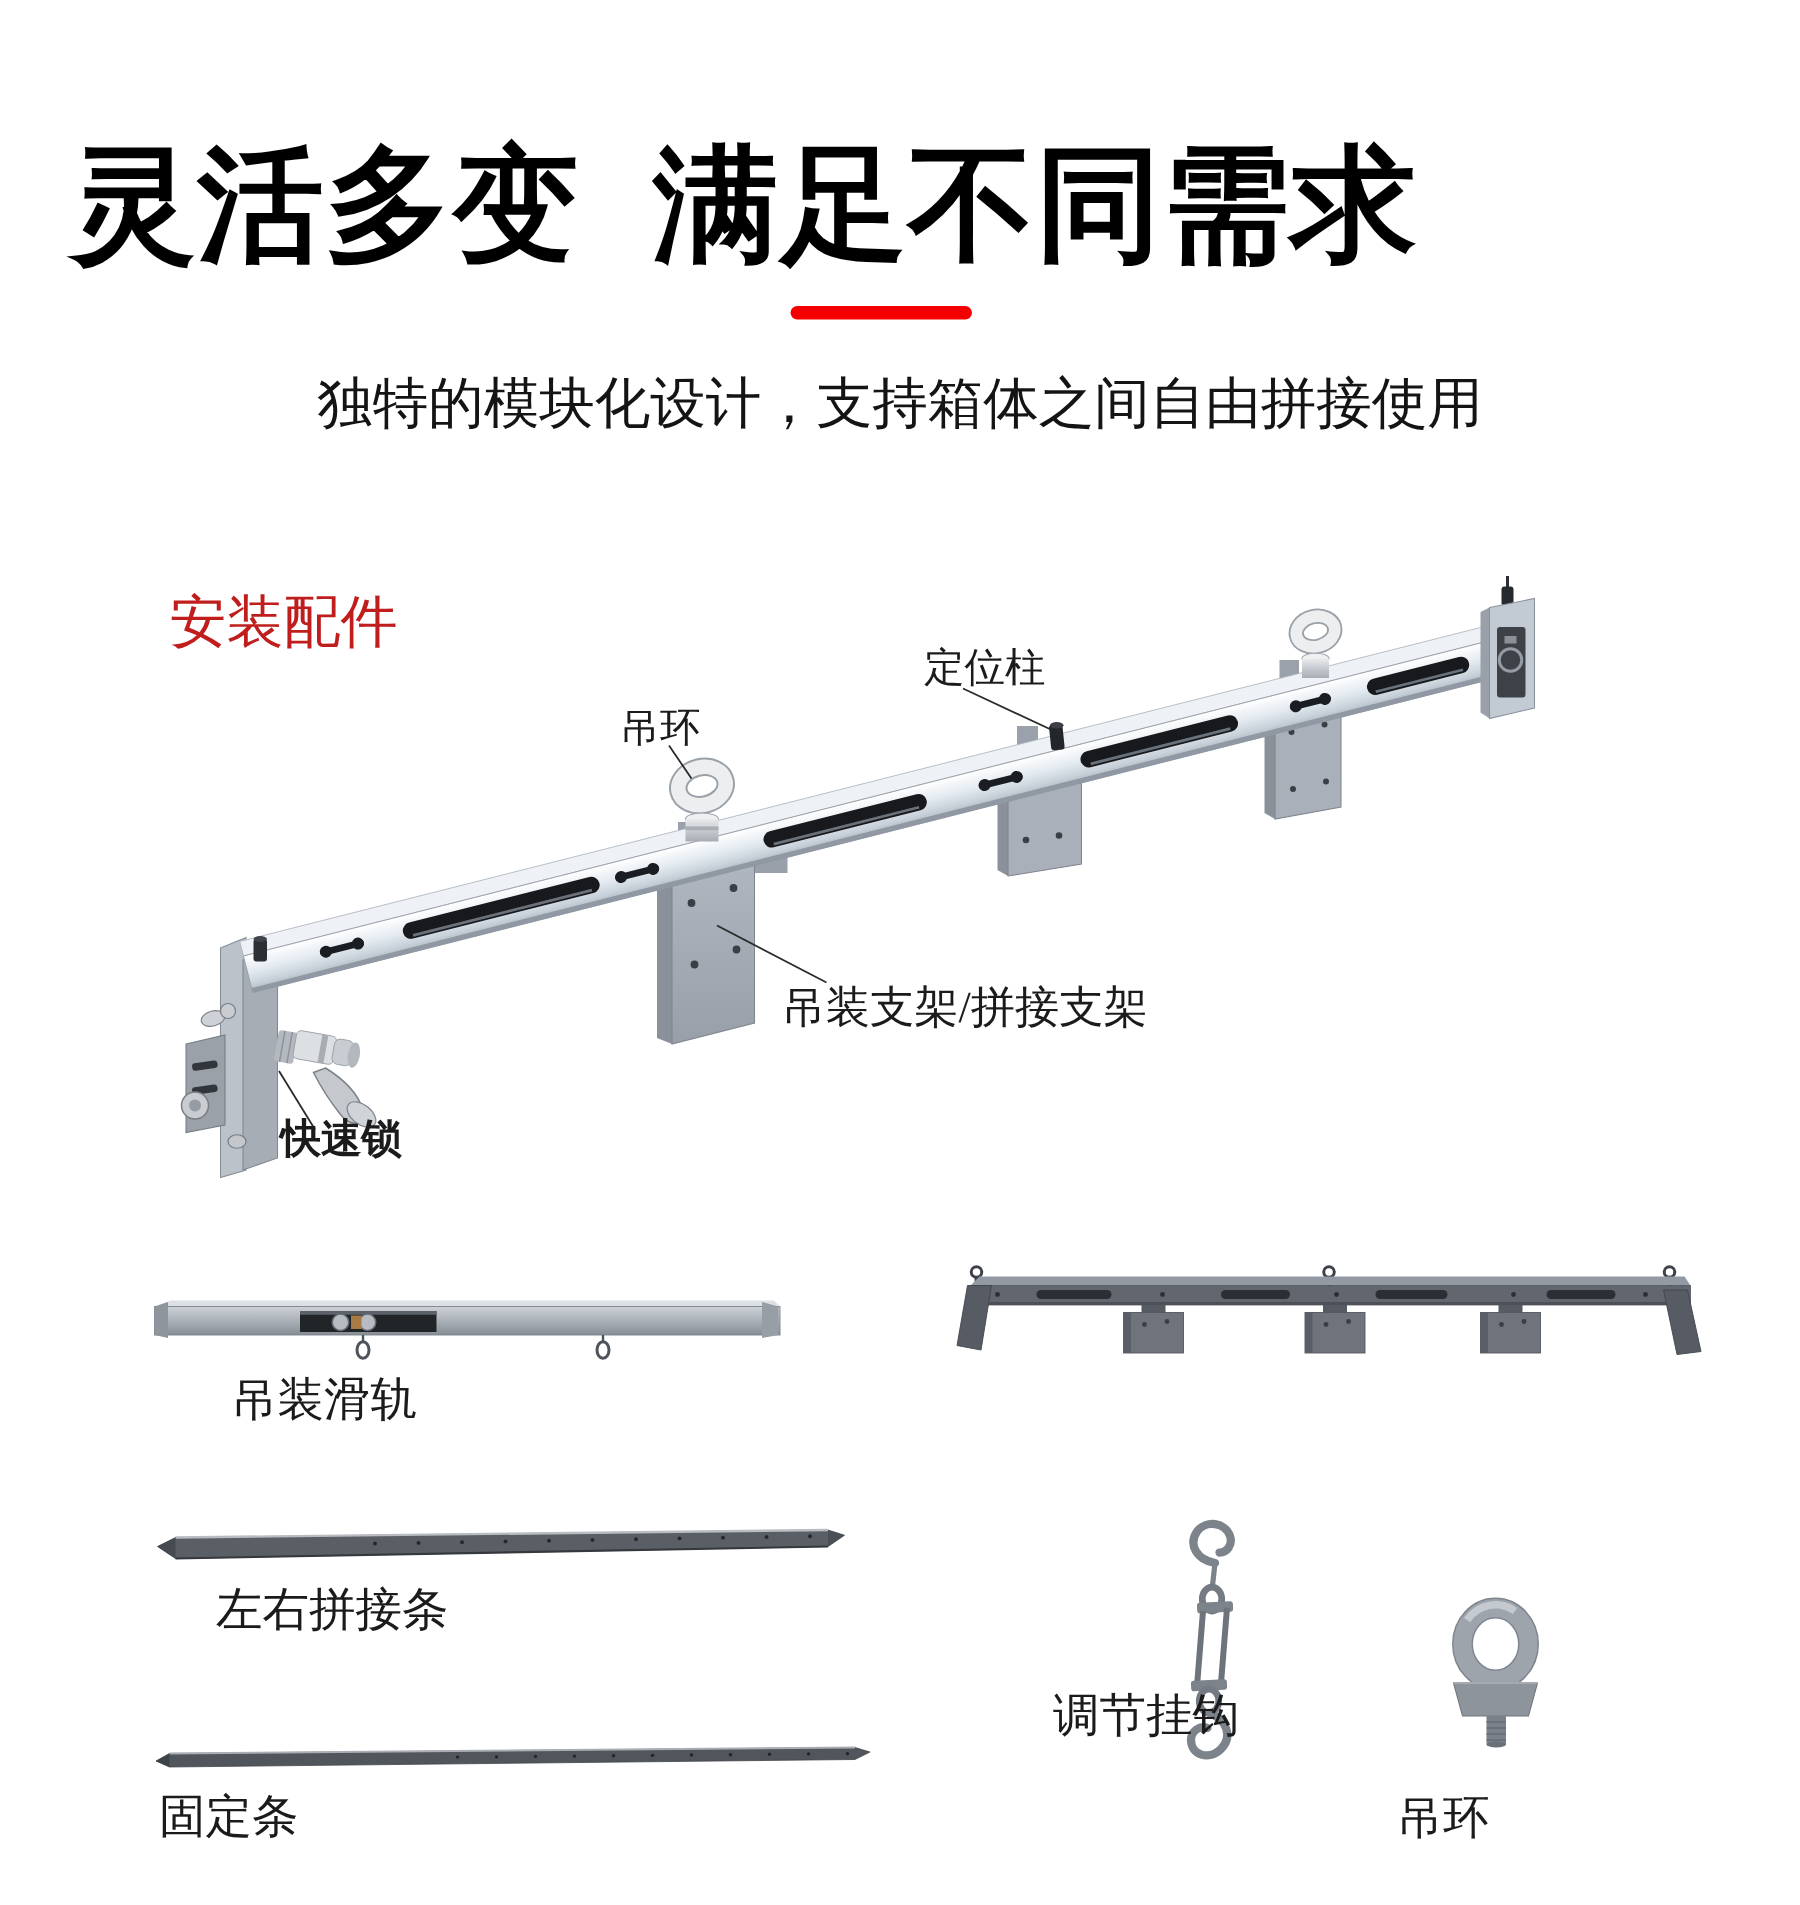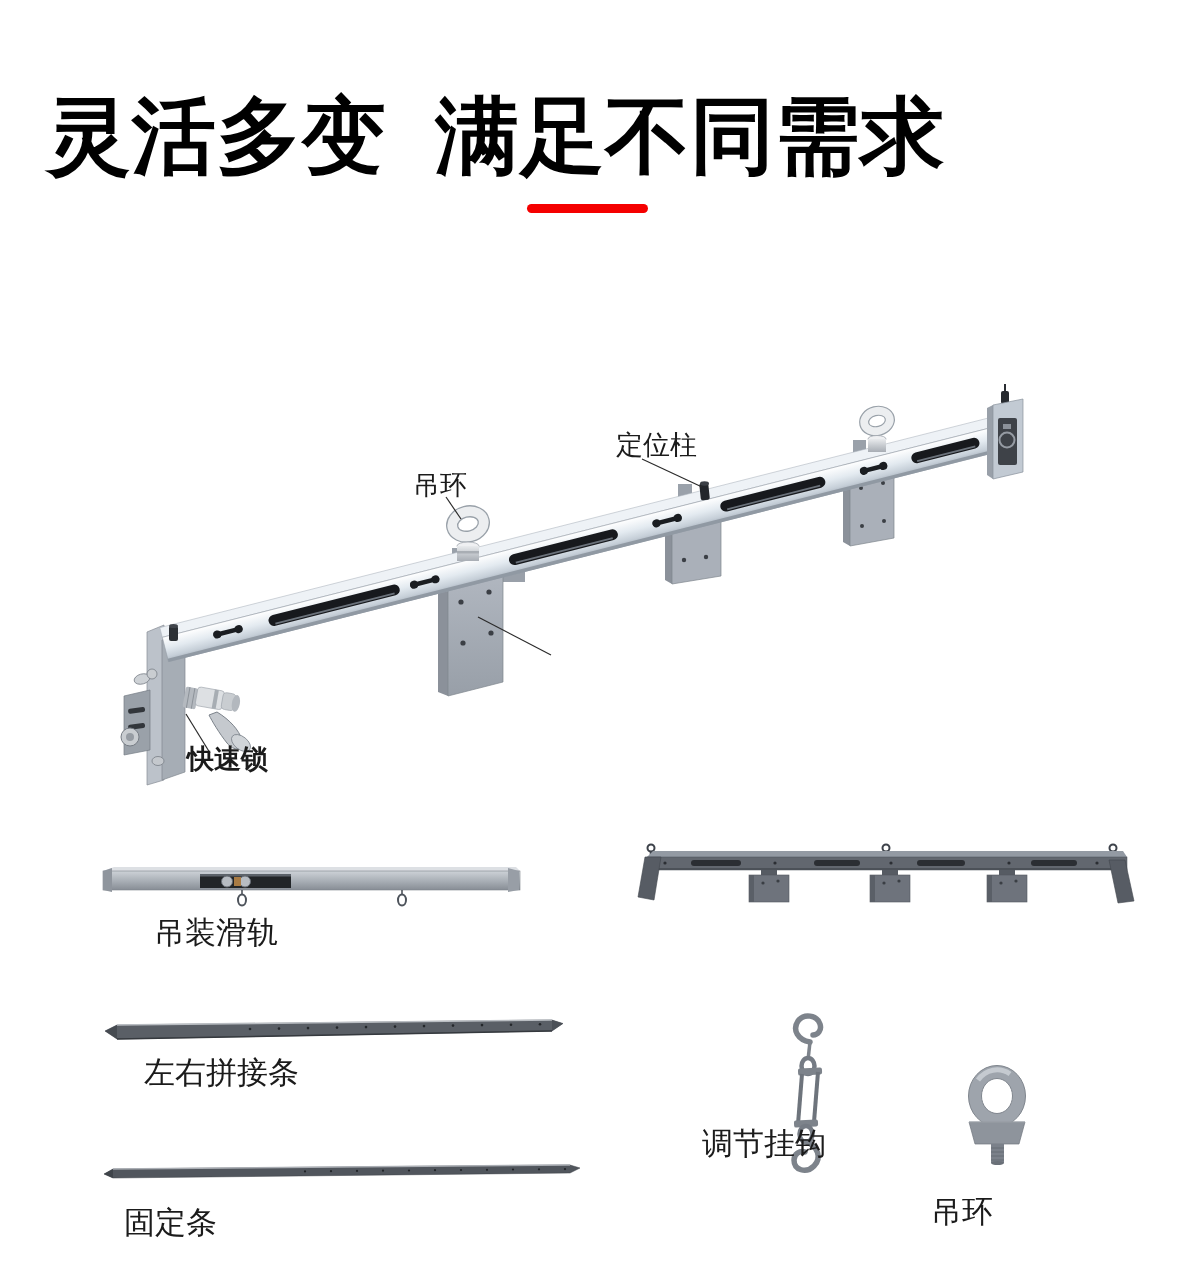--- a/index.html
+++ b/index.html
@@ -16,20 +16,22 @@
   .plabel{font-family:"Liberation Serif", serif;color:#1b1b1b;font-size:31px;line-height:1.05;}
   svg{display:block;}
 </style>
 </head>
 <body>
 
 <div class="canvas">
 
   <div class="abs title">灵活多变  满足不同需求</div>
   <div class="abs divider" style="background:#f50000;"></div>
+  <div class="abs subtitle">独特的模块化设计，支持箱体之间自由拼接使用</div>
+  <div class="abs section-label" style="color:#c01d1d;">安装配件</div>
 
   <svg class="abs" style="left:0;top:380px;" width="1200" height="440" viewBox="0 0 1200 440">
     <defs>
       <linearGradient id="gRail" x1="0" y1="0" x2="0" y2="1">
         <stop offset="0" stop-color="#ffffff"></stop>
           <stop offset="0.45" stop-color="#e3eaf0"></stop>
         <stop offset="0.8" stop-color="#c6cfd8"></stop>
           <stop offset="1" stop-color="#aab3bd"></stop>
       </linearGradient>
       <linearGradient id="gBr" x1="0" y1="0" x2="0" y2="1">
@@ -179,20 +181,21 @@
     <g stroke="#2b2b2b" stroke-width="1.2">
       <line x1="446" y1="117" x2="461" y2="139"></line>
       <line x1="642" y1="79" x2="702" y2="107"></line>
       <line x1="478" y1="237" x2="551" y2="275"></line>
       <line x1="210" y1="373" x2="186" y2="334"></line>
     </g>
   </svg>
 
   <div class="abs callout" style="left:413px;top:471px;font-size:27px;">吊环</div>
   <div class="abs callout" style="left:589px;top:431px;font-size:27px;margin-left:27px;">定位柱</div>
+  <div class="abs callout" style="left:521px;top:657px;font-size:29.5px;">吊装支架/拼接支架</div>
   <div class="abs callout" style="left:187px;top:745px;font-size:27px;font-weight:bold;">快速锁</div>
 
   <svg class="abs" style="left:100px;top:862px;" width="430" height="46" viewBox="0 0 430 46">
     <defs>
       <linearGradient id="gBar1" x1="0" y1="0" x2="0" y2="1">
         <stop offset="0" stop-color="#cdd2d7"></stop>
           <stop offset="0.55" stop-color="#a7adb4"></stop>
         <stop offset="1" stop-color="#878d95"></stop>
       </linearGradient>
     </defs>
@@ -323,17 +326,17 @@
     <rect x="43" y="86" width="13" height="19" fill="#7b818a"></rect>
     <line x1="43" y1="90" x2="56" y2="90" stroke="#666c74" stroke-width="1"></line>
     <line x1="43" y1="94" x2="56" y2="94" stroke="#666c74" stroke-width="1"></line>
     <line x1="43" y1="98" x2="56" y2="98" stroke="#666c74" stroke-width="1"></line>
     <line x1="43" y1="102" x2="56" y2="102" stroke="#666c74" stroke-width="1"></line>
     <ellipse cx="49.5" cy="105" rx="6.5" ry="2" fill="#6a7078"></ellipse>
   </svg>
 
   <div class="abs plabel" style="left:106px;top:917px;margin-left:48px;">吊装滑轨</div>
   <div class="abs plabel" style="left:106px;top:1057px;margin-left:38px;">左右拼接条</div>
-  <div class="abs plabel" style="left:124px;top:1195px;margin-top:12px;">固定条</div>
+  <div class="abs plabel" style="left:106px;top:1195px;">固定条</div>
   <div class="abs plabel" style="left:702px;top:1128px;">调节挂钩</div>
   <div class="abs plabel" style="left:931px;top:1196px;">吊环</div>
 
 </div>
 
 </body></html>

